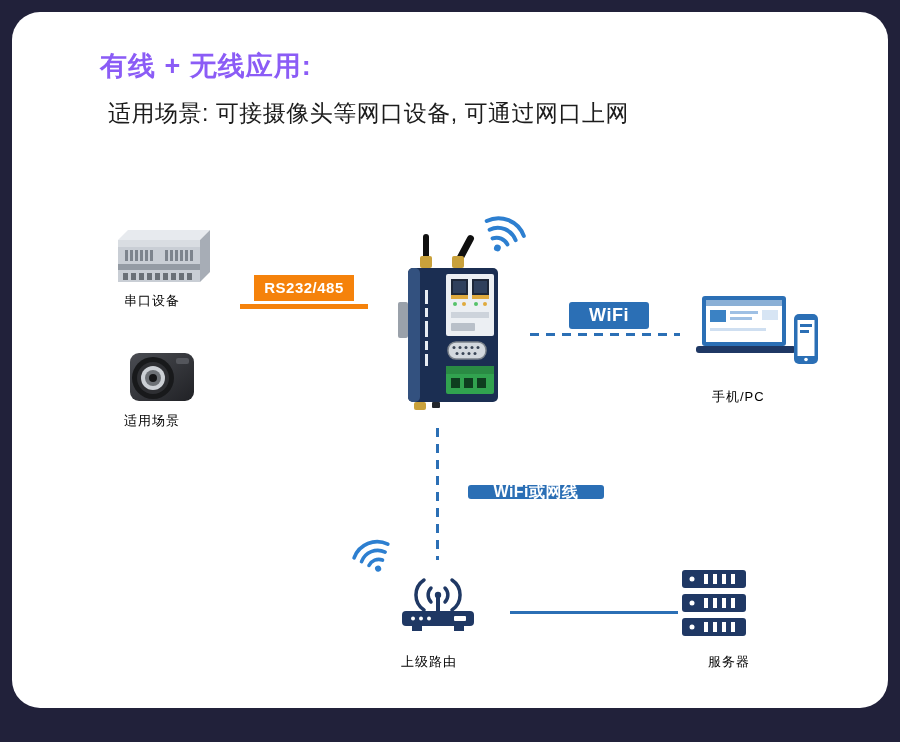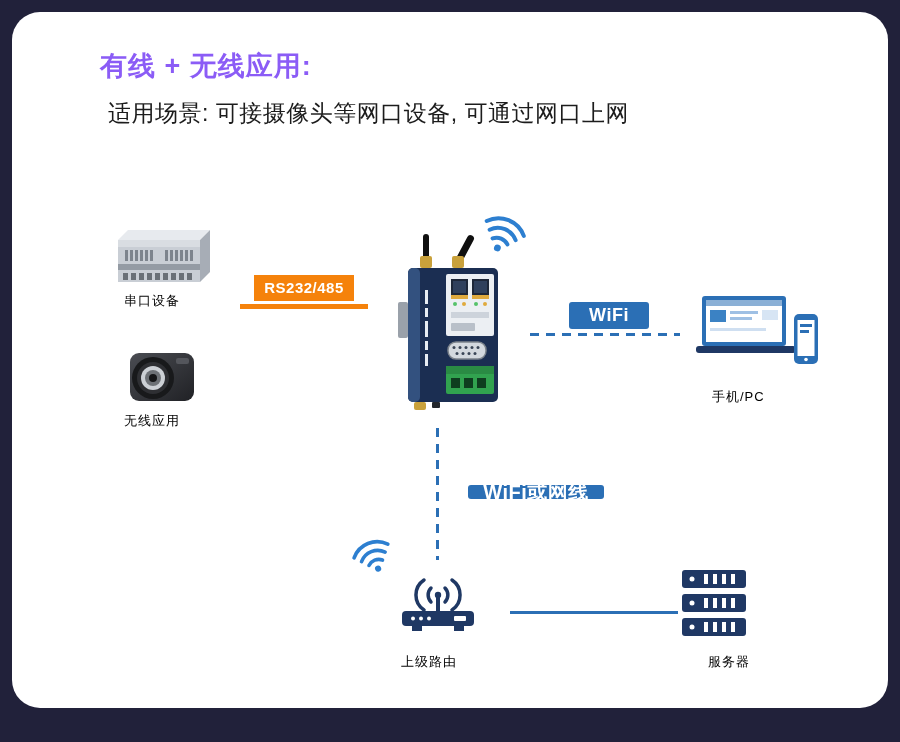--- a/index.html
+++ b/index.html
@@ -76,21 +76,21 @@
       </defs>
       <rect x="6" y="5" width="64" height="48" rx="9" fill="url(#camg)"></rect>
       <rect x="52" y="10" width="13" height="6" rx="2" fill="#54565c"></rect>
       <circle cx="29" cy="30" r="21" fill="#18191b"></circle>
       <circle cx="29" cy="30" r="16" fill="#2e2f33"></circle>
       <circle cx="29" cy="30" r="12" fill="#ccd0d5"></circle>
       <circle cx="29" cy="30" r="8" fill="#6d7176"></circle>
       <circle cx="29" cy="30" r="4" fill="#151618"></circle>
     </svg>
 
-    <div class="abs node-label" style="left:112px;top:400px">无线应用</div>
+    <div class="abs node-label" style="left:112px;top:400px">适用场景</div>
 
     <svg class="abs" style="left:382px;top:220px" width="118" height="182" viewBox="0 0 118 182">
 
       <rect x="29" y="2" width="6" height="26" rx="3" fill="#101010"></rect>
       <rect x="26" y="24" width="12" height="12" rx="2" fill="#c9a13b"></rect>
       <g transform="rotate(28 64 30)">
         <rect x="60.5" y="0" width="7" height="32" rx="3.5" fill="#0f0f0f"></rect>
       </g>
       <rect x="58" y="24" width="12" height="12" rx="2" fill="#c9a13b"></rect>
 
@@ -169,21 +169,21 @@
       <rect x="0" y="50" width="100" height="7" rx="3" fill="#1f3864"></rect>
       <rect x="98" y="18" width="24" height="50" rx="5" fill="#2b6fb5"></rect>
       <rect x="101.5" y="24" width="17" height="36" fill="#ffffff"></rect>
       <rect x="104" y="28" width="12" height="3" fill="#2b6fb5"></rect>
       <rect x="104" y="34" width="9" height="3" fill="#2b6fb5"></rect>
       <circle cx="110" cy="63.5" r="1.8" fill="#ffffff"></circle>
     </svg>
     <div class="abs node-label" style="left:700px;top:376px">手机/PC</div>
 
     <div class="abs dash-v" style="left:424px;top:416px;height:132px"></div>
-    <div class="abs blue-pill" style="left:456px;top:473px;width:136px;height:14px;font-size:20px">
+    <div class="abs blue-pill" style="left:456px;top:473px;width:136px;height:14px;font-size:16px">
       <span>WiFi或网线</span>
     </div>
 
     <svg class="abs" style="left:340px;top:524px;transform:rotate(-22deg)" width="42" height="40" viewBox="0 0 44 44">
       <g stroke="#2d7fd0" stroke-width="4" fill="none" stroke-linecap="round">
         <path d="M14,30 A 12,12 0 0 1 30,30"></path>
         <path d="M8,23 A 19,19 0 0 1 36,23"></path>
         <path d="M2,16 A 27,27 0 0 1 42,16"></path>
       </g>
       <circle cx="22" cy="37" r="3.4" fill="#2d7fd0"></circle>

